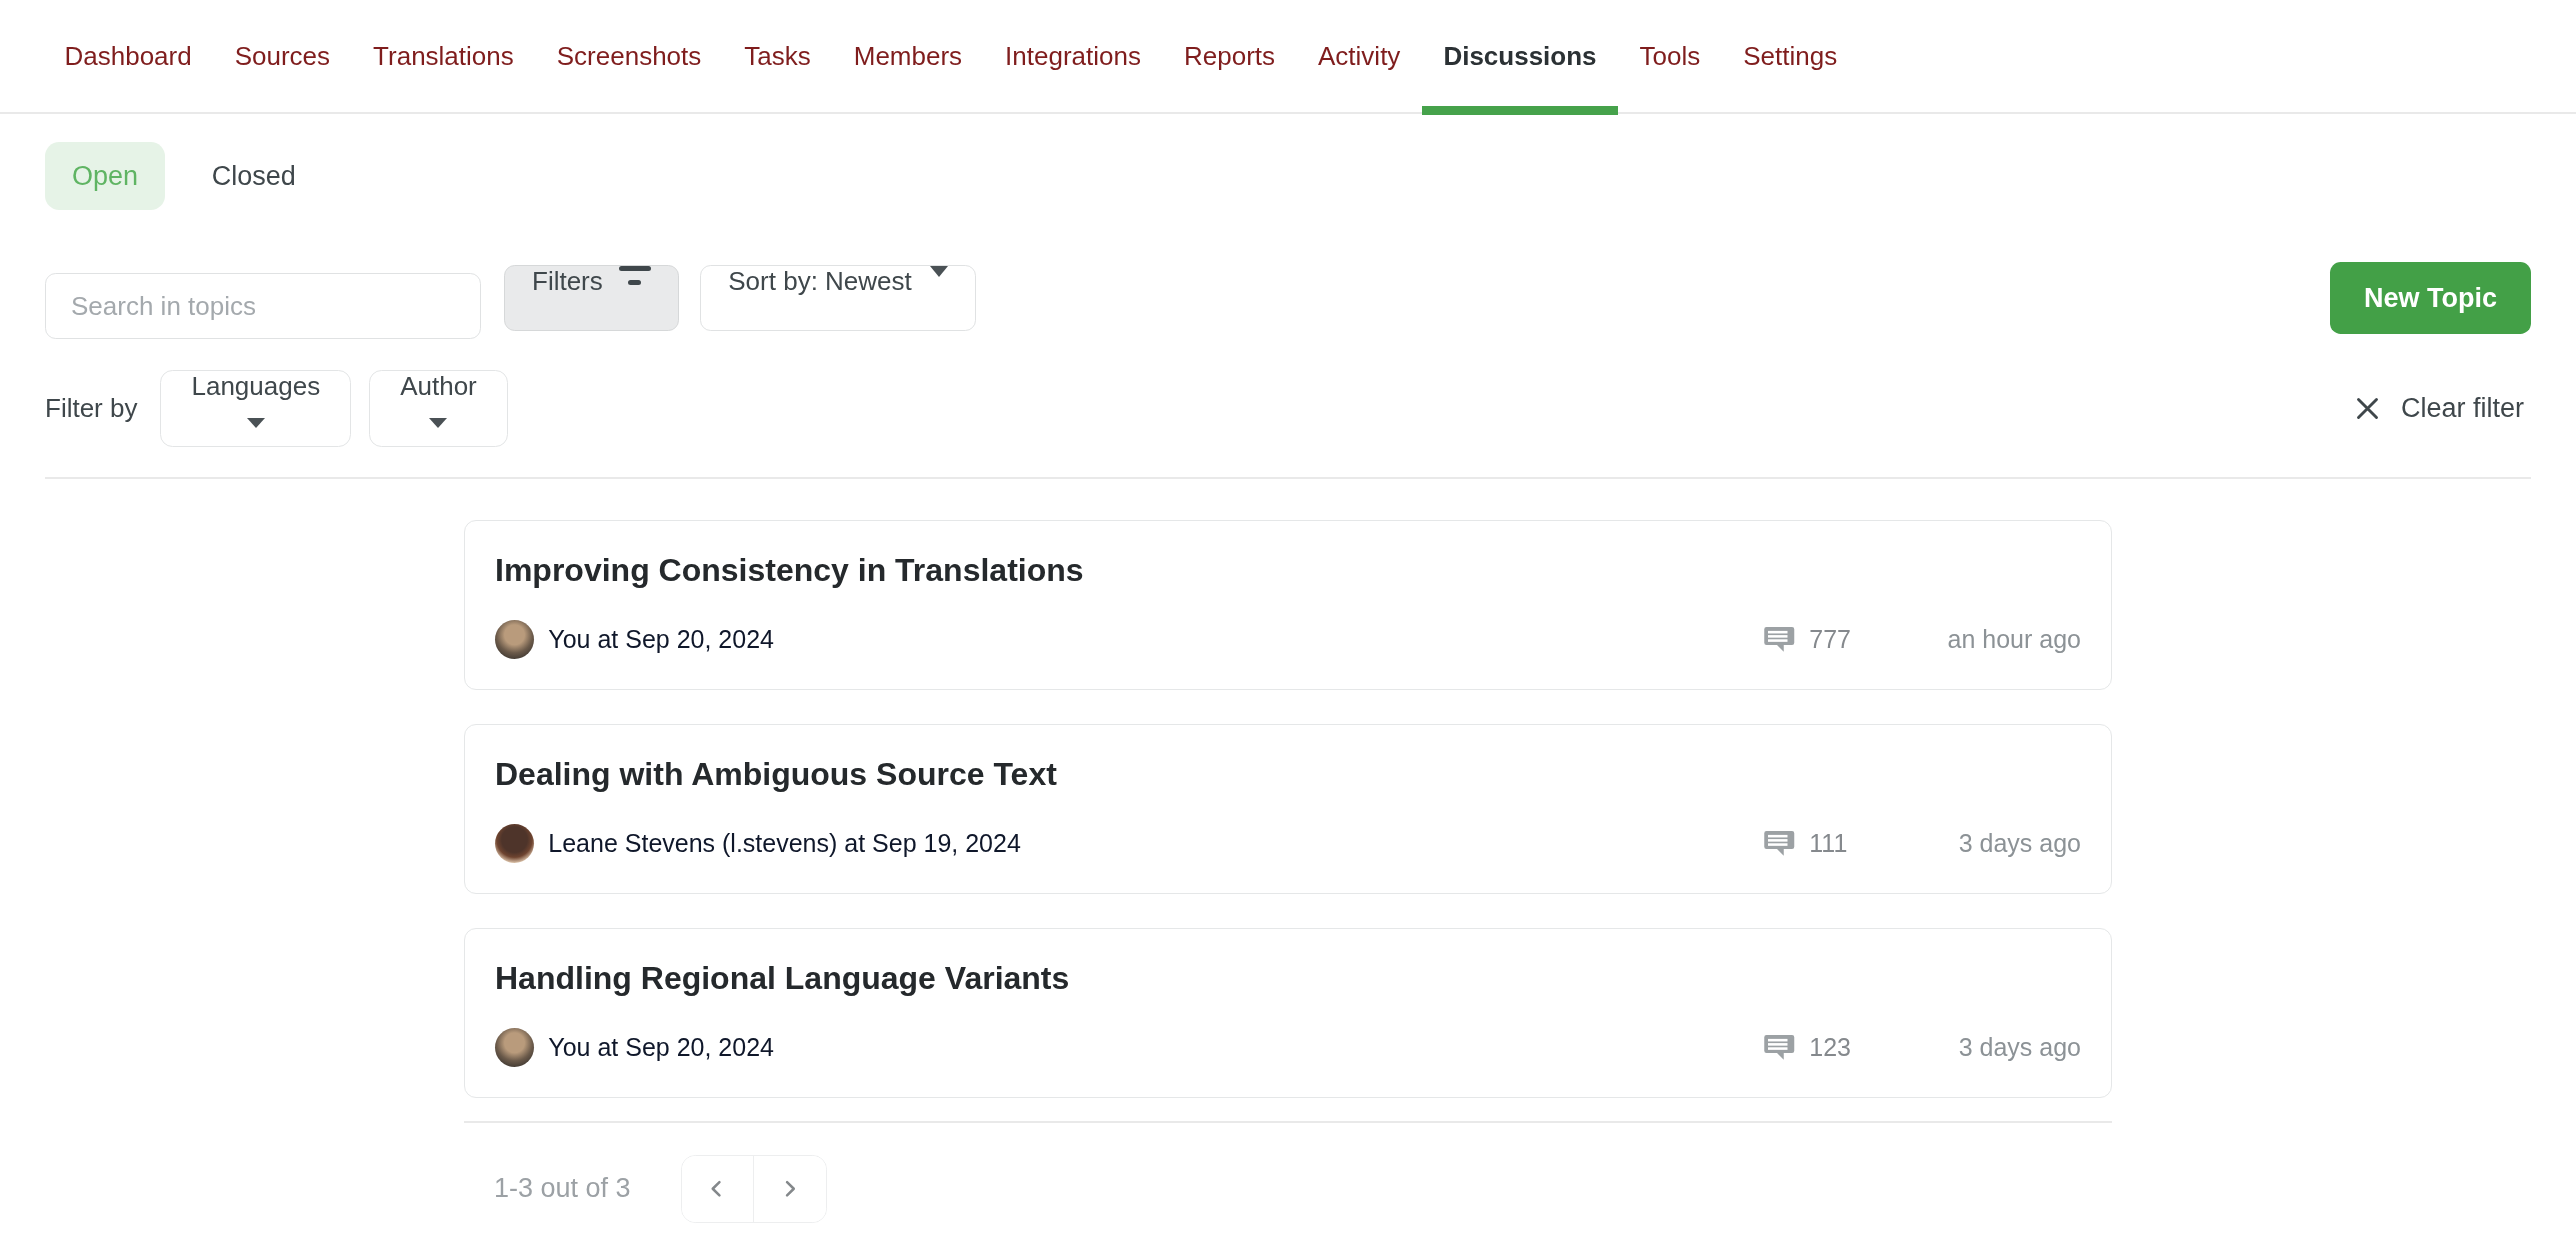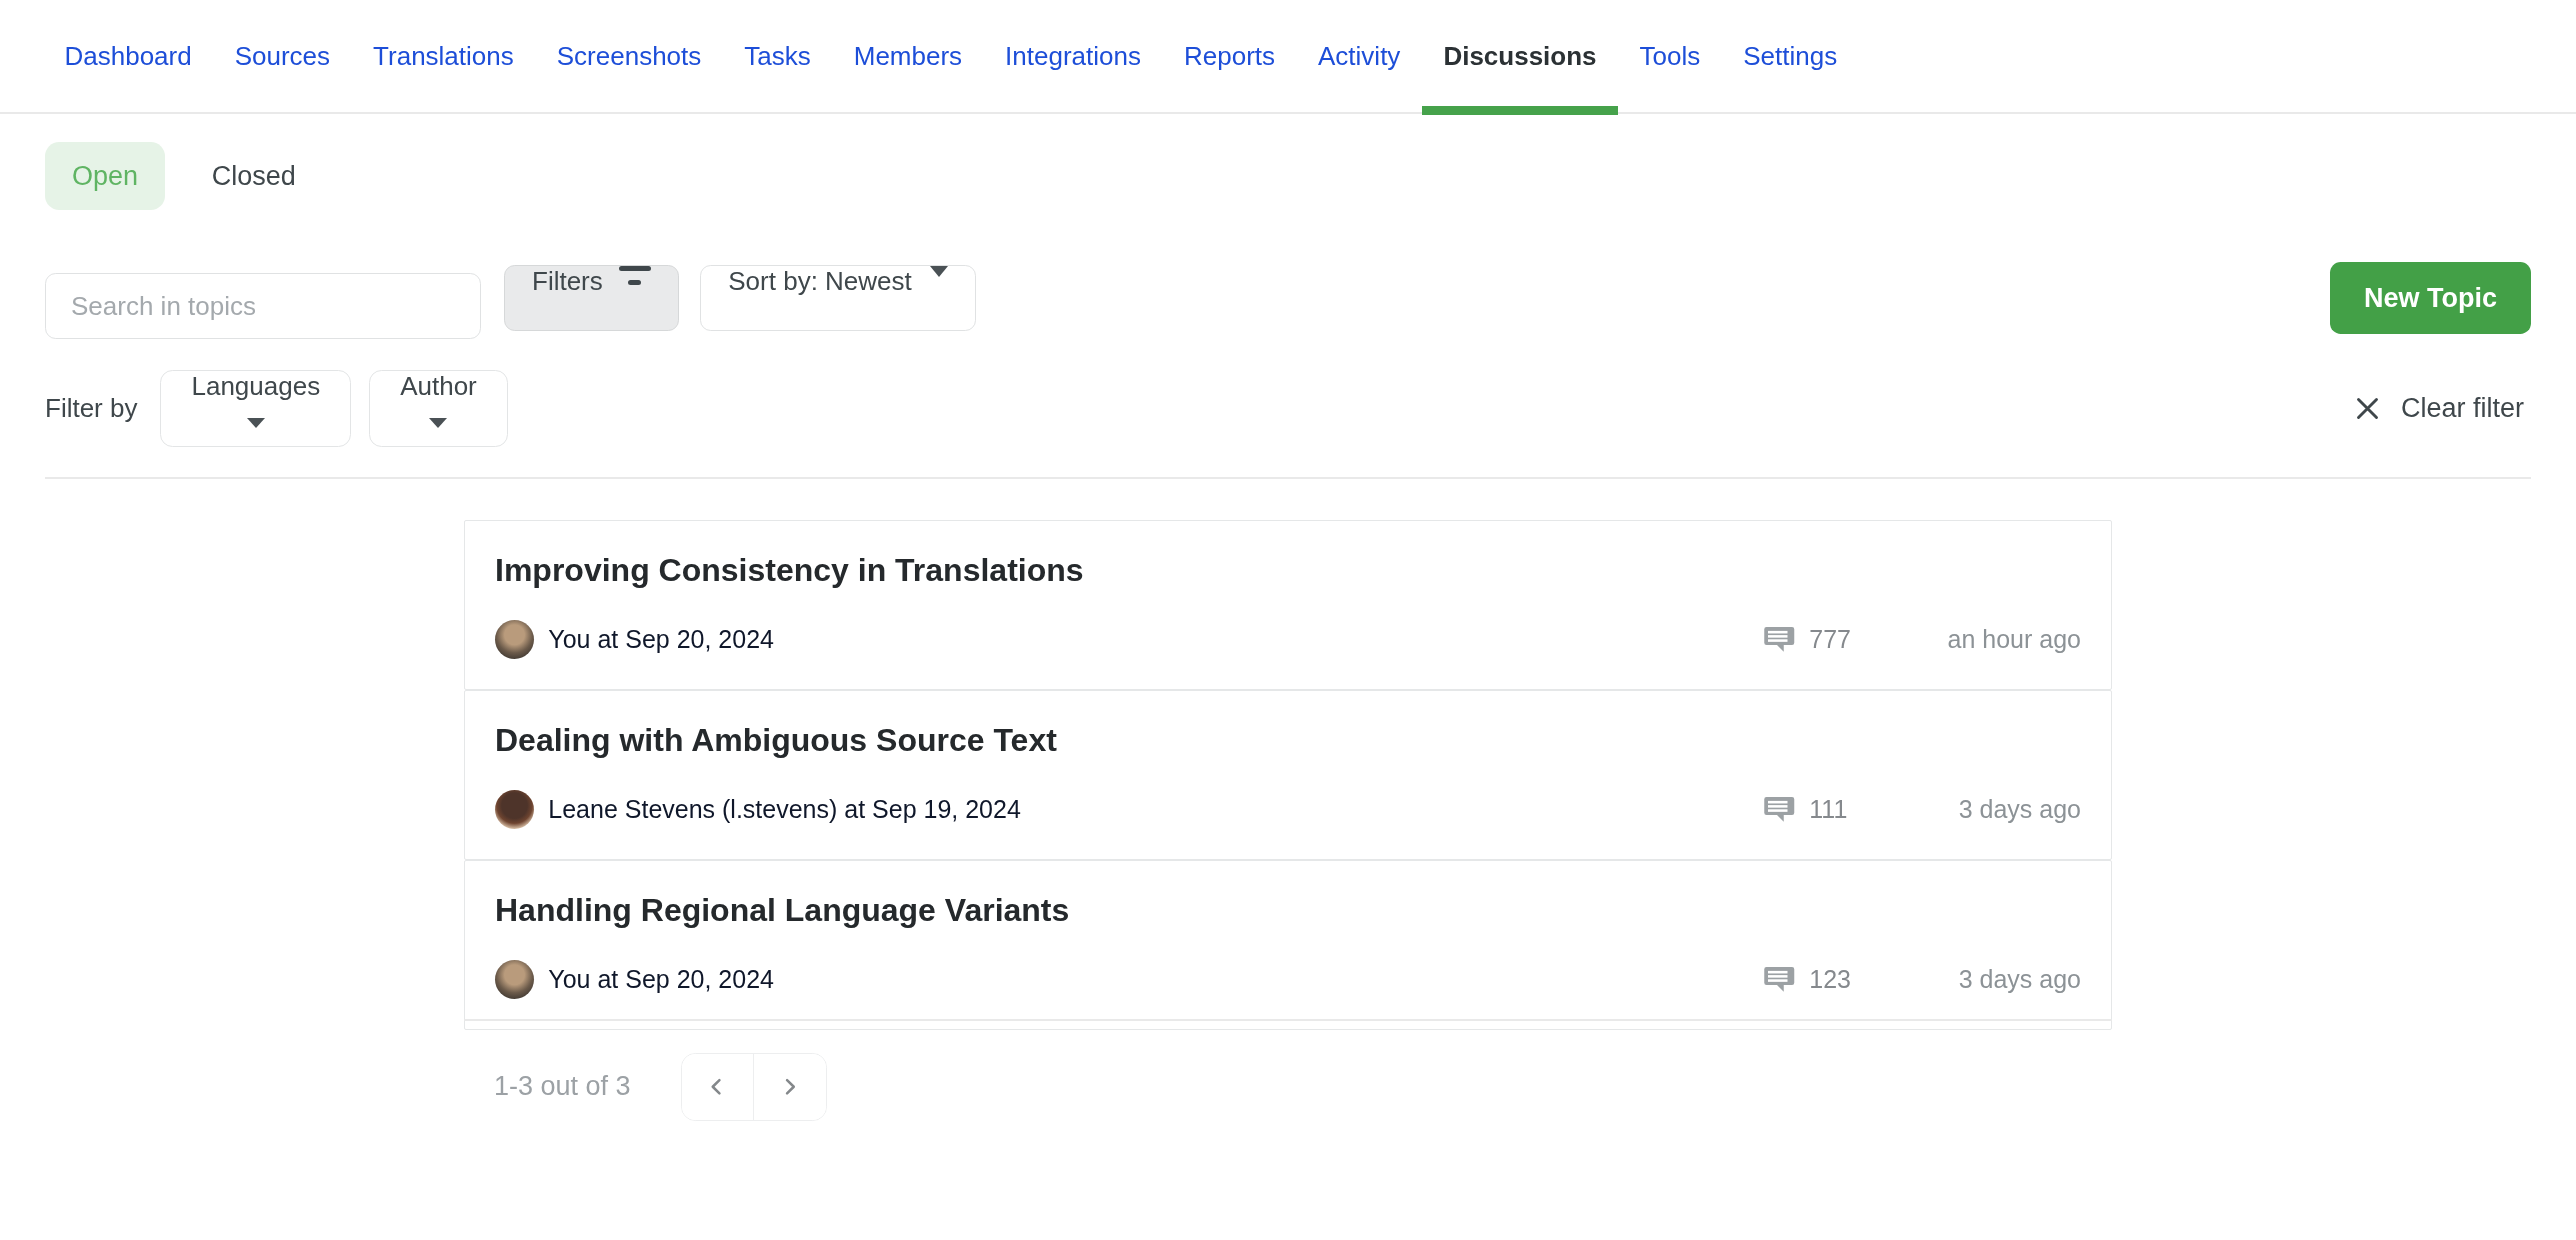--- a/index.html
+++ b/index.html
@@ -3,21 +3,21 @@
 <meta charset="utf-8">
 <style>
   * { box-sizing: border-box; margin: 0; padding: 0; }
   html, body { width: 2576px; height: 1241px; background: #ffffff;
     font-family: "Liberation Sans", sans-serif; color: #3f474b; overflow: hidden; }
 
   
   .topnav { height: 114px; display: flex; align-items: center;
     padding-left: 43px; border-bottom: 2.7px solid #e9e9e9; }
   .nav-item { position: relative; height: 100%; display: flex; align-items: center;
-    padding: 0 21.5px; font-size: 26px; color: #1d4ed8; cursor: pointer; white-space: nowrap; }
+    padding: 0 21.5px; font-size: 26px; color: #7f1d1d; cursor: pointer; white-space: nowrap; }
   .nav-item.active { font-weight: 700; color: #2b3134; }
   .nav-item.active::after { content: ""; position: absolute; left: 0; right: 0;
     bottom: -2.7px; height: 9px; background: #46a24b; }
 
   
   .status-tabs { display: flex; align-items: center; margin: 28px 45px 0 45px; }
   .pill { height: 68px; padding: 0 27px; display: flex; align-items: center;
     border-radius: 14.3px; font-size: 27px; cursor: pointer; }
   .pill.open { background: #e6f3e7; color: #5fb463; }
   .pill.closed { color: #3f474b; margin-left: 19.7px; background: transparent; }
@@ -54,22 +54,22 @@
     font-size: 26px; color: #3f474b; background: #fff; cursor: pointer; flex-direction: column; }
   .dropdown.languages { margin-left: 23px; }
   .dropdown.author { margin-left: 18px; }
   .clear-filter { margin-left: auto; display: flex; align-items: center; gap: 19.7px;
     font-size: 27px; color: #3f474b; cursor: pointer; }
 
   .hr { height: 1.8px; background: #e9e9e9; margin: 30px 45px 0 45px; }
 
   
   .list { width: 1648px; margin: 41px auto 0 auto; }
-  .card { background: #fff; border: 1.8px solid #e5e7e8; border-radius: 2px;
-    padding: 30px 30px; cursor: pointer; }
+  .card { background: #fff; border: 1.8px solid #e5e7e8; border-radius: 12px;
+    padding: 30px 30px; margin-bottom: 34px; cursor: pointer; }
   .card-title { font-size: 32px; font-weight: 700; color: #25292c; line-height: 39px; }
   .meta { display: flex; align-items: center; margin-top: 30px; }
   .avatar { width: 39px; height: 39px; border-radius: 50%; margin-right: 14.3px; flex: none; }
   .avatar.man { background: radial-gradient(circle at 50% 38%, #b99b7c 0 32%, #6b5a4a 58%, #423a33 80%, #2f2a26 100%); }
   .avatar.woman { background: radial-gradient(circle at 50% 40%, #4e342a 0 42%, #6e4430 58%, #d8bfa6 76%, #c9ae92 100%); }
   .author-line { font-size: 25px; color: #0f172a; flex: 1 1 auto; }
   .comments { width: 107px; display: flex; align-items: center; gap: 14.3px;
     font-size: 25px; color: #85898d; flex: none; }
   .time-ago { width: 215px; text-align: right; font-size: 25px; color: #8c9296; flex: none; }
 

